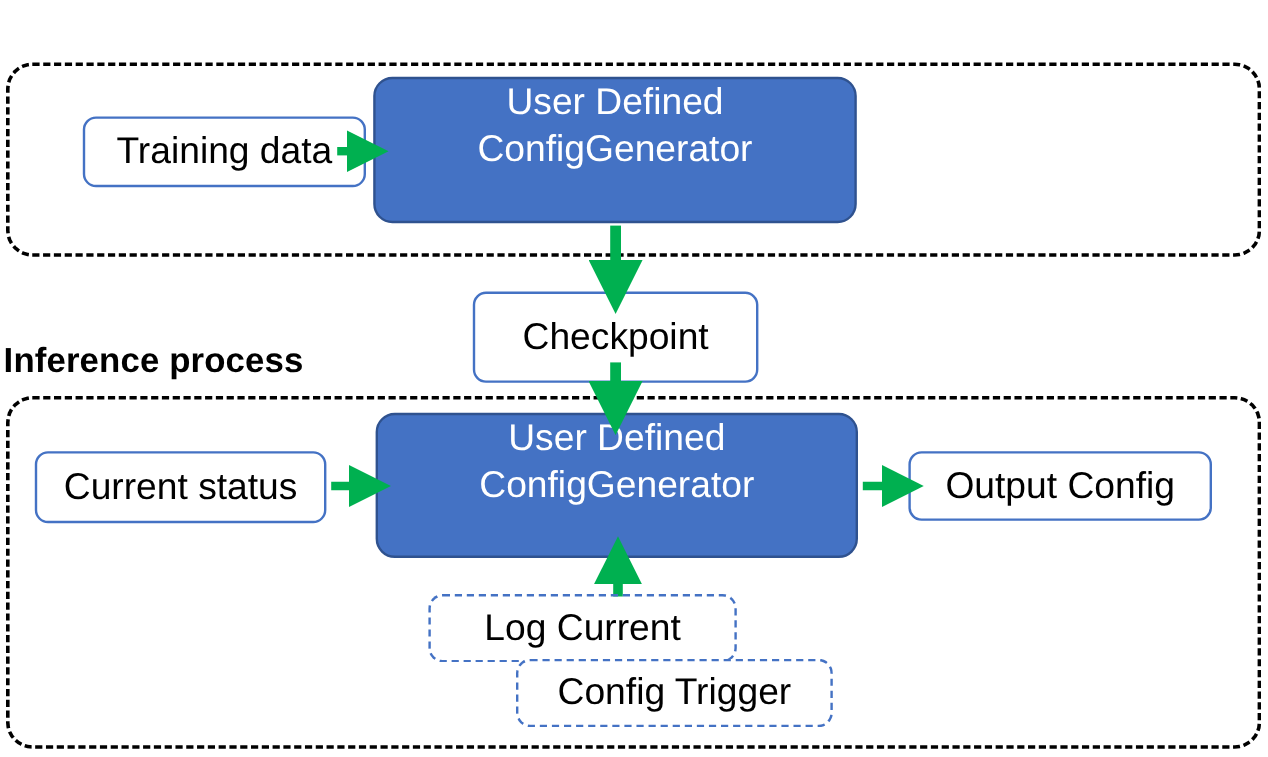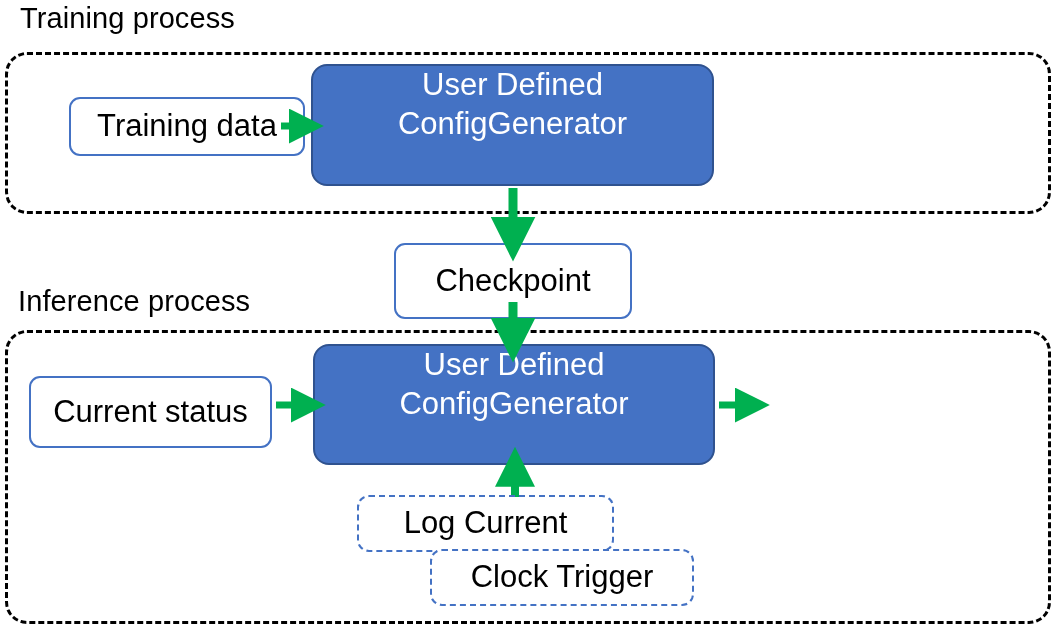--- a/index.html
+++ b/index.html
@@ -96,48 +96,48 @@
     width: 1057px;
     height: 631px;
     pointer-events: none;
   }
 </style>
 </head>
 <body>
 
 <div id="canvas">
 
-  <div class="section-title" style="left:20px; top:3px;">Training process</div>
 
   <div class="process-box" style="left:5px; top:52px; width:1046px; height:162px;"></div>
 
   <div class="node-box" style="left:41px; top:97px; width:236px; height:59px;margin-left:28px;">Training data</div>
 
   <div class="proc-node" style="left:311px; top:64px; width:403px; height:122px;">
     <span class="line">User Defined</span>
     <span class="line">ConfigGenerator</span>
   </div>
 
   <div class="node-box" style="left:394px; top:243px; width:238px; height:76px;">Checkpoint</div>
 
-  <div class="section-title" style="left:18px; top:286px;">Inference process</div>
+  <div class="section-title" style="left:3px; top:286px;font-weight:bold;">Inference process</div>
 
   <div class="process-box" style="left:5px; top:330px; width:1046px; height:294px;"></div>
 
-  <div class="node-box" style="left:29px; top:376px; width:243px; height:72px;">Current status</div>
+  <div class="node-box" style="left:29px; top:376px; width:243px; height:60px;">Current status</div>
 
   <div class="proc-node" style="left:313px; top:344px; width:402px; height:121px;">
     <span class="line">User Defined</span>
     <span class="line">ConfigGenerator</span>
   </div>
 
+  <div class="node-box" style="left:757px; top:376px; width:253px; height:58px;">Output Config</div>
 
   <div class="trigger-box transparent" style="left:357px; top:495px; width:257px; height:57px; z-index:2;">Log Current</div>
 
-  <div class="trigger-box" style="left:430px; top:549px; width:264px; height:57px; z-index:3;">Clock Trigger</div>
+  <div class="trigger-box" style="left:430px; top:549px; width:264px; height:57px; z-index:3;">Config Trigger</div>
 
   <svg id="arrows" viewBox="0 0 1057 631">
     <defs>
       <marker id="ah" markerWidth="5" markerHeight="5" refX="2.6" refY="2.5" orient="auto" markerUnits="strokeWidth">
         <path d="M0,0 L5,2.5 L0,5 z" fill="#00B050"></path>
       </marker>
     </defs>
 
     <line x1="281" y1="126" x2="307" y2="126" stroke="#00B050" stroke-width="7" marker-end="url(#ah)"></line>
 

